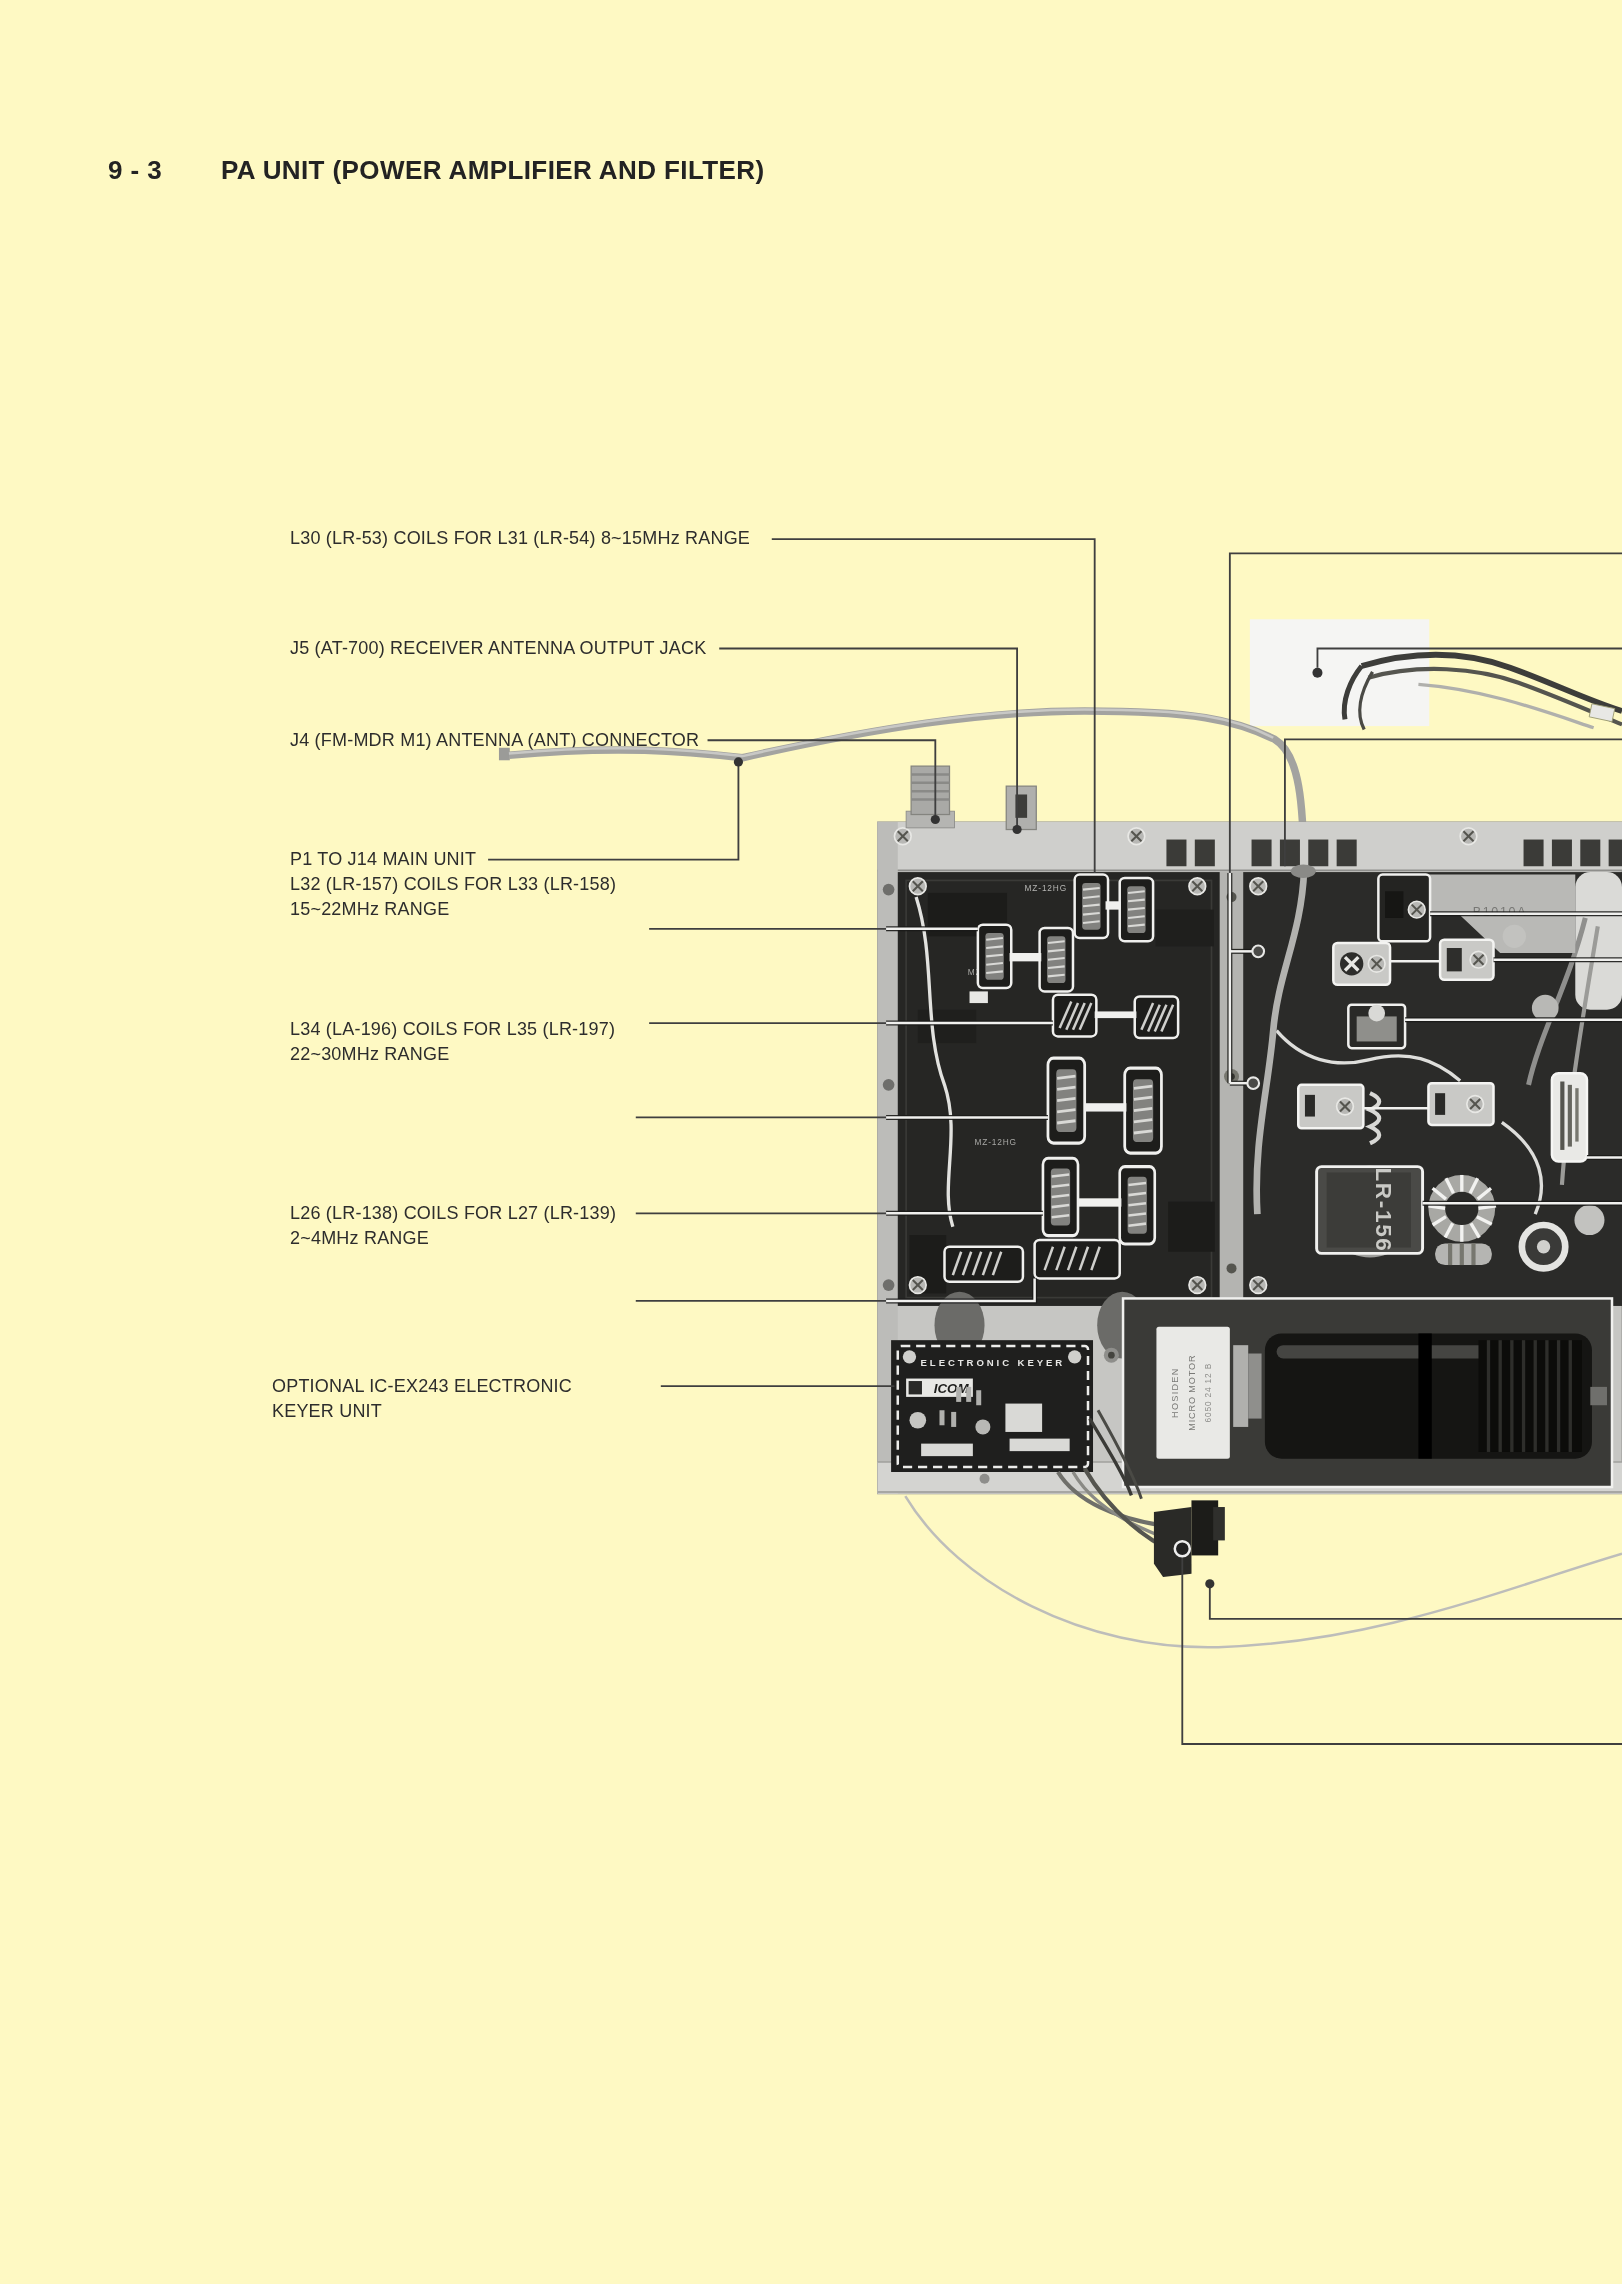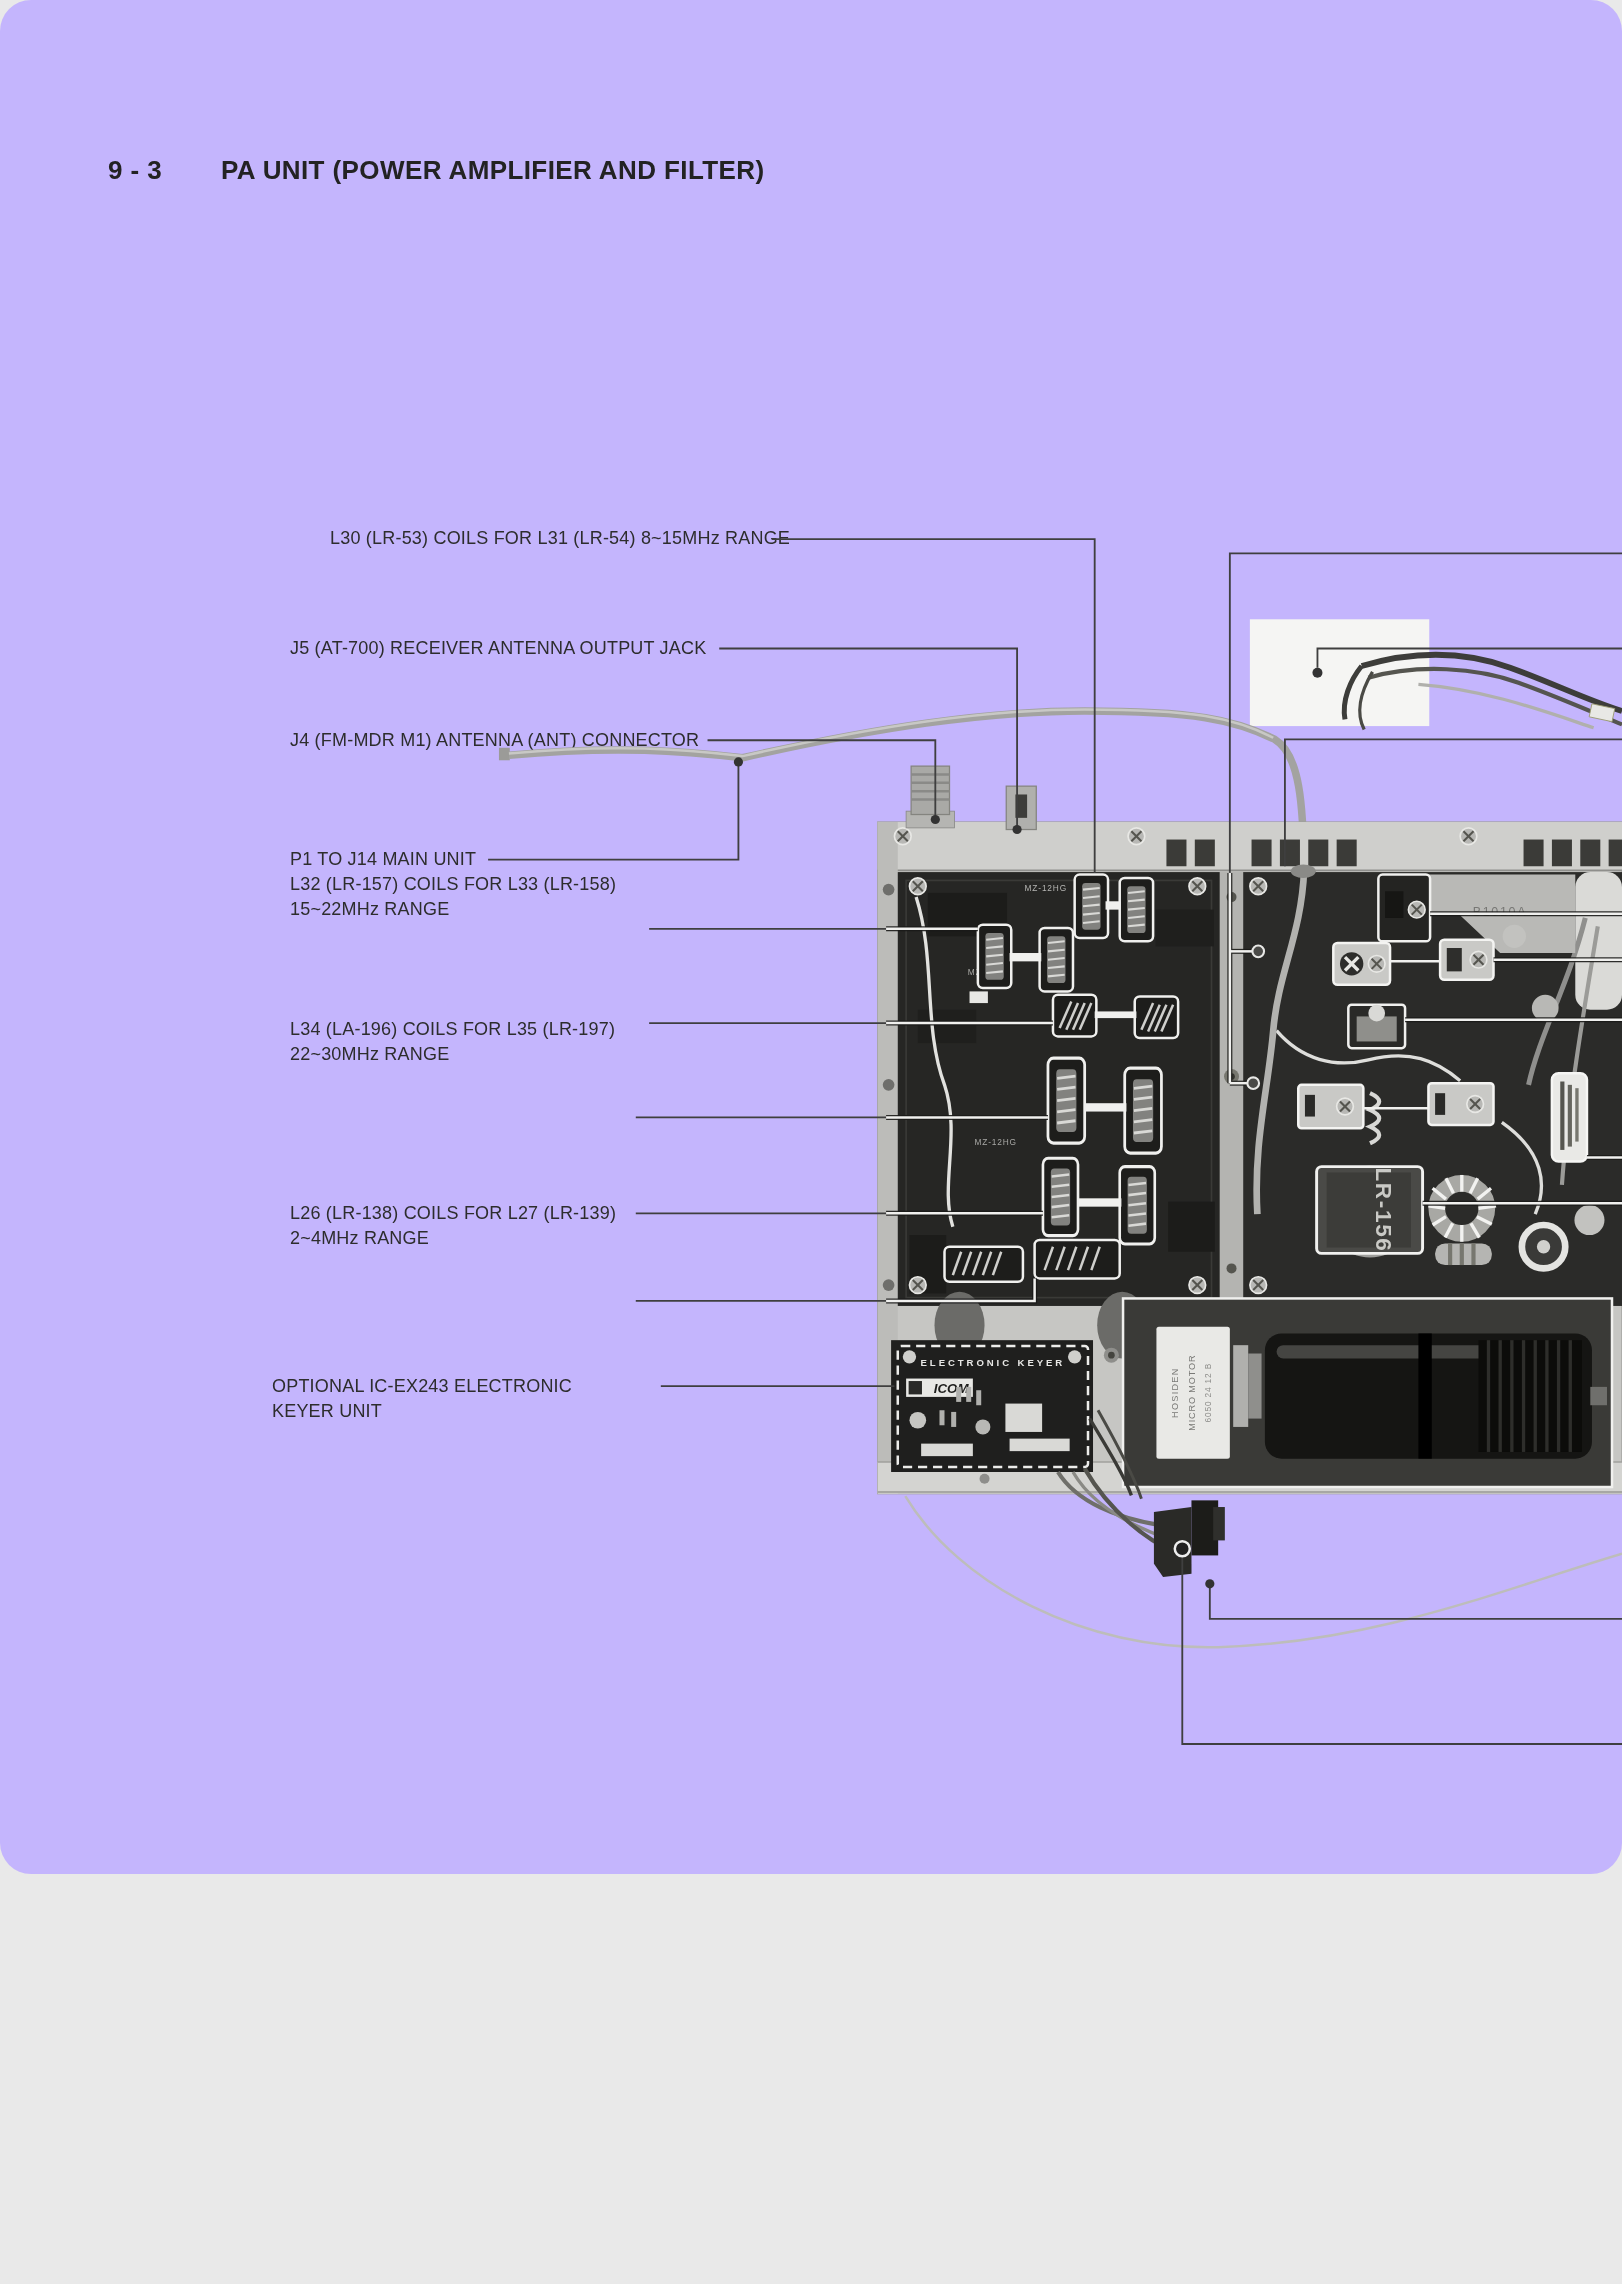--- a/index.html
+++ b/index.html
@@ -1,22 +1,21 @@
 <!DOCTYPE html>
 <html style="font-size:13.4px"><head>
 <meta charset="utf-8">
 <style>
   html,body{margin:0;padding:0;background:#e9e9e9;}
   .page{
     position:relative;
-    width:1622px;height:1874px;
-    background:#c4b5fd;
+    width:1622px;height:2284px;
+    background:#fef9c3;
     font-family:"Liberation Sans", sans-serif;
     overflow:hidden;
-    border-radius:31px;
   }
   .heading{
     position:absolute;left:108px;top:155px;
     font-size:26px;font-weight:bold;color:#232323;
     letter-spacing:0.4px;white-space:nowrap;
   }
   .heading .num{display:inline-block;width:113px;}
   .callout{
     position:absolute;
     font-size:18px;color:#2d2d2d;
@@ -29,21 +28,21 @@
 </style>
 </head>
 <body>
 
 <div class="page">
 
   <div class="heading">
     <span class="num">9 - 3</span><span>PA UNIT (POWER AMPLIFIER AND FILTER)</span>
   </div>
 
-  <div class="callout" style="left:290px;top:526px;margin-left:40px;">
+  <div class="callout" style="left:290px;top:526px;">
       <span>L30 (LR-53) COILS FOR L31 (LR-54) 8~15MHz RANGE</span>
     </div>
   <div class="callout" style="left:290px;top:636px;text-align:center;">
       <span>J5 (AT-700) RECEIVER ANTENNA OUTPUT JACK</span>
     </div>
   <div class="callout" style="left:290px;top:728px;">
       <span>J4 (FM-MDR M1) ANTENNA (ANT) CONNECTOR</span>
     </div>
   <div class="callout" style="left:290px;top:847px;">
       <span>P1 TO J14 MAIN UNIT</span>

